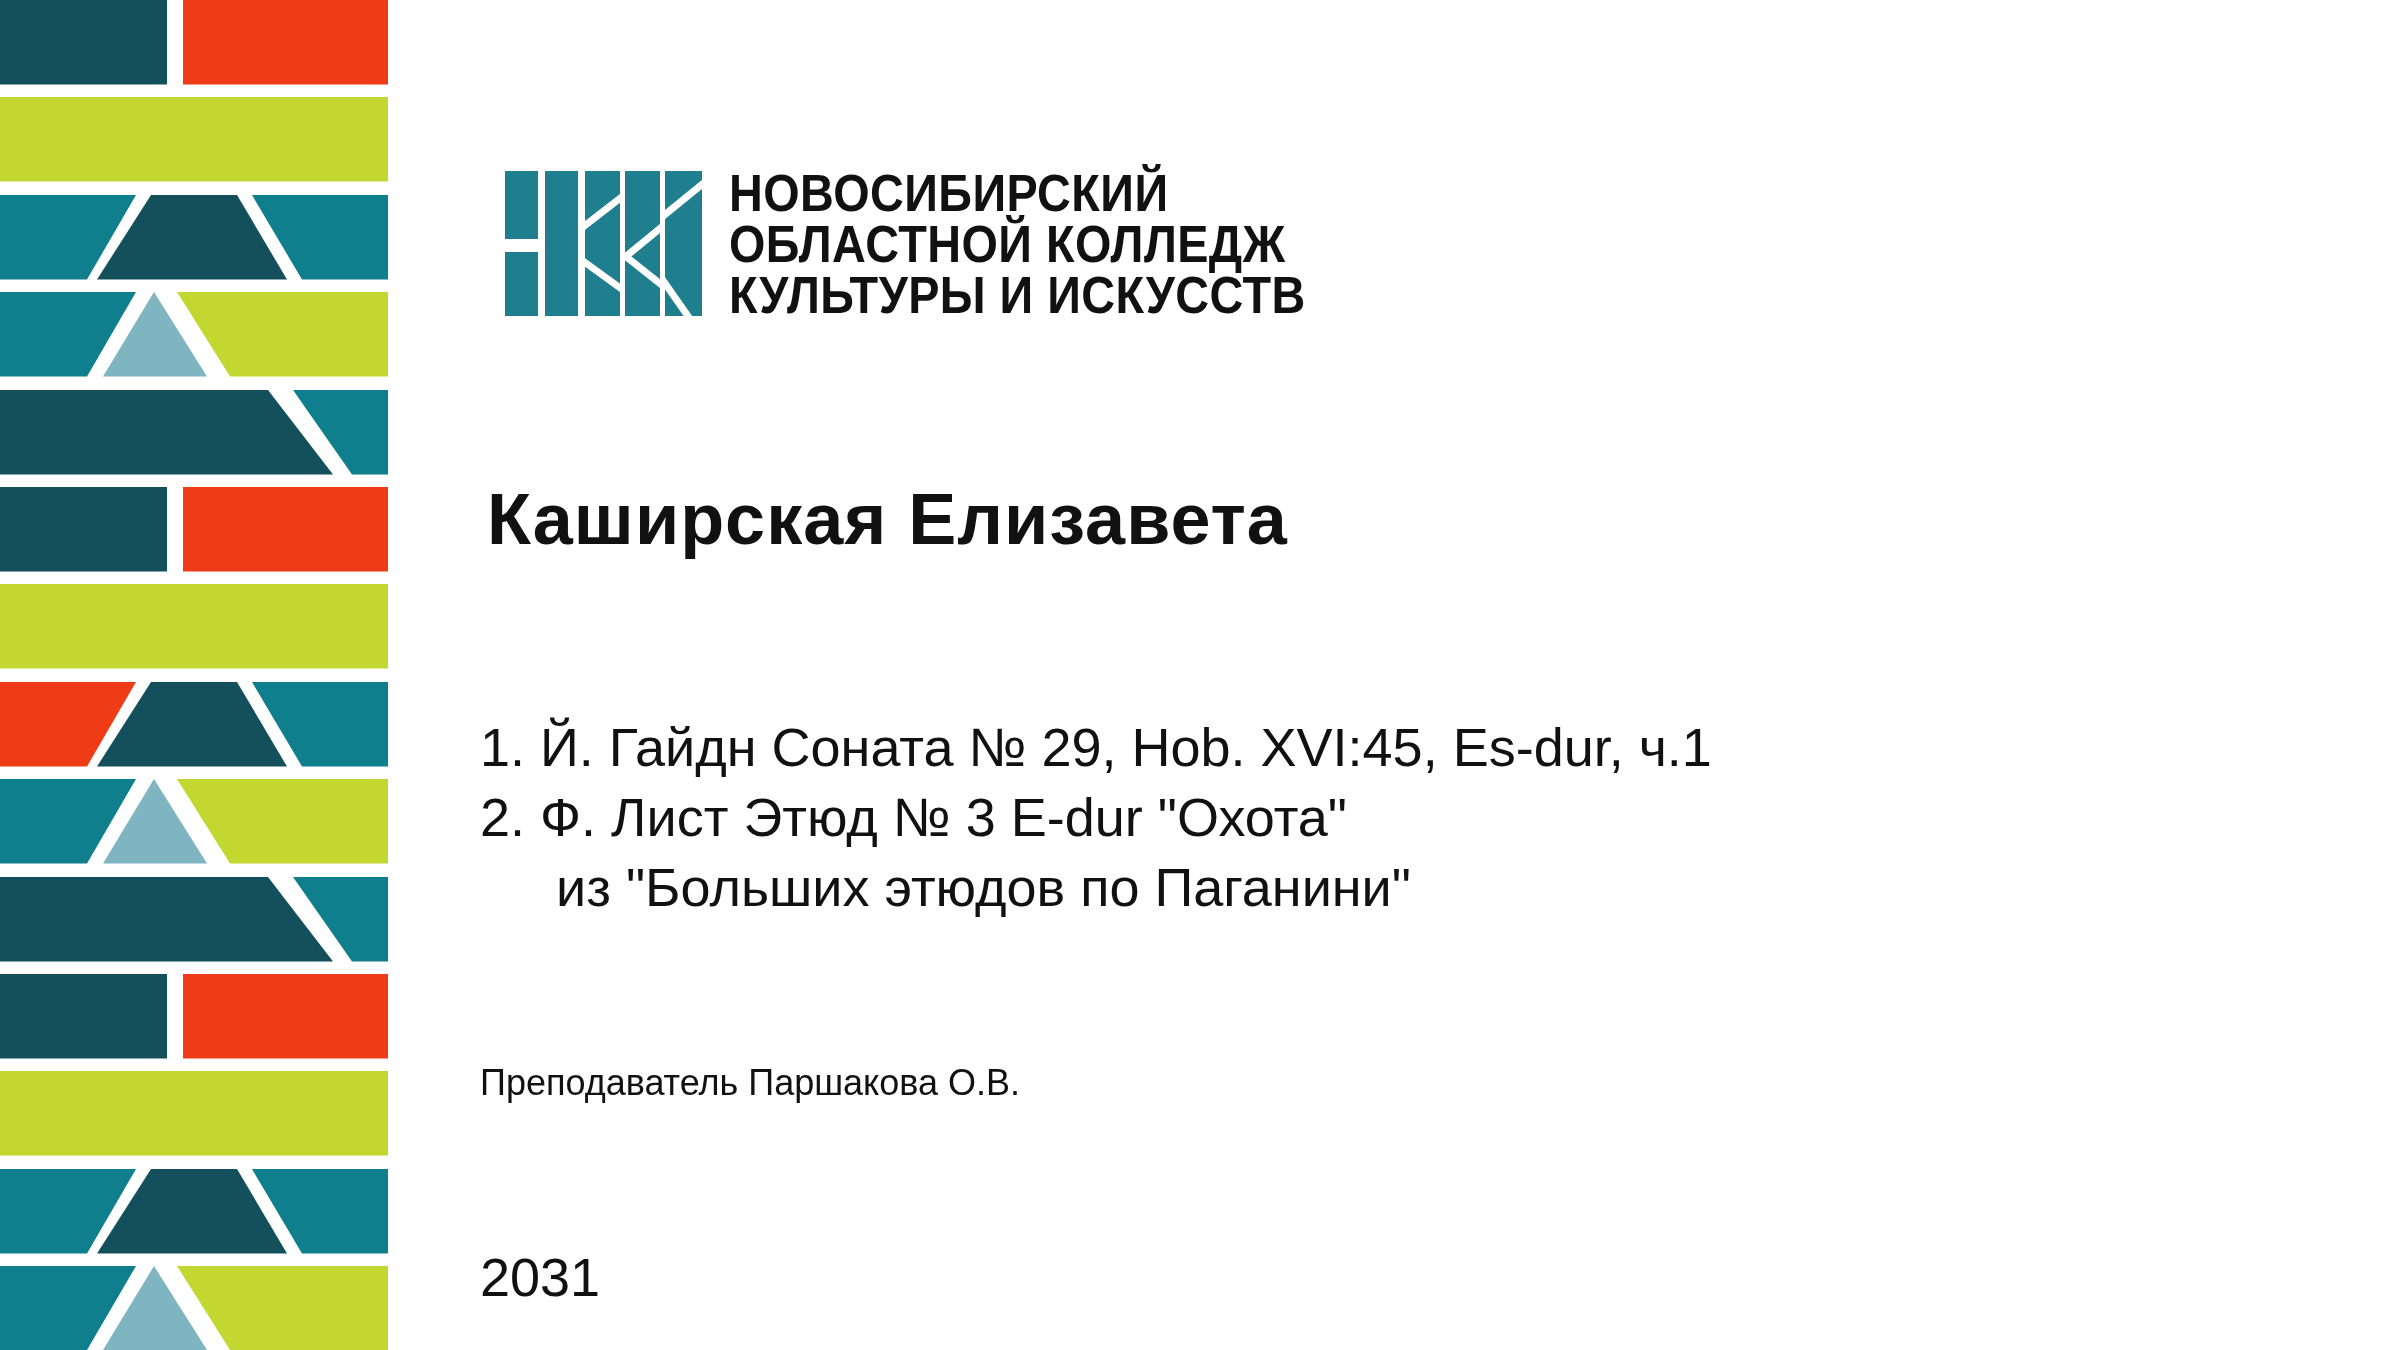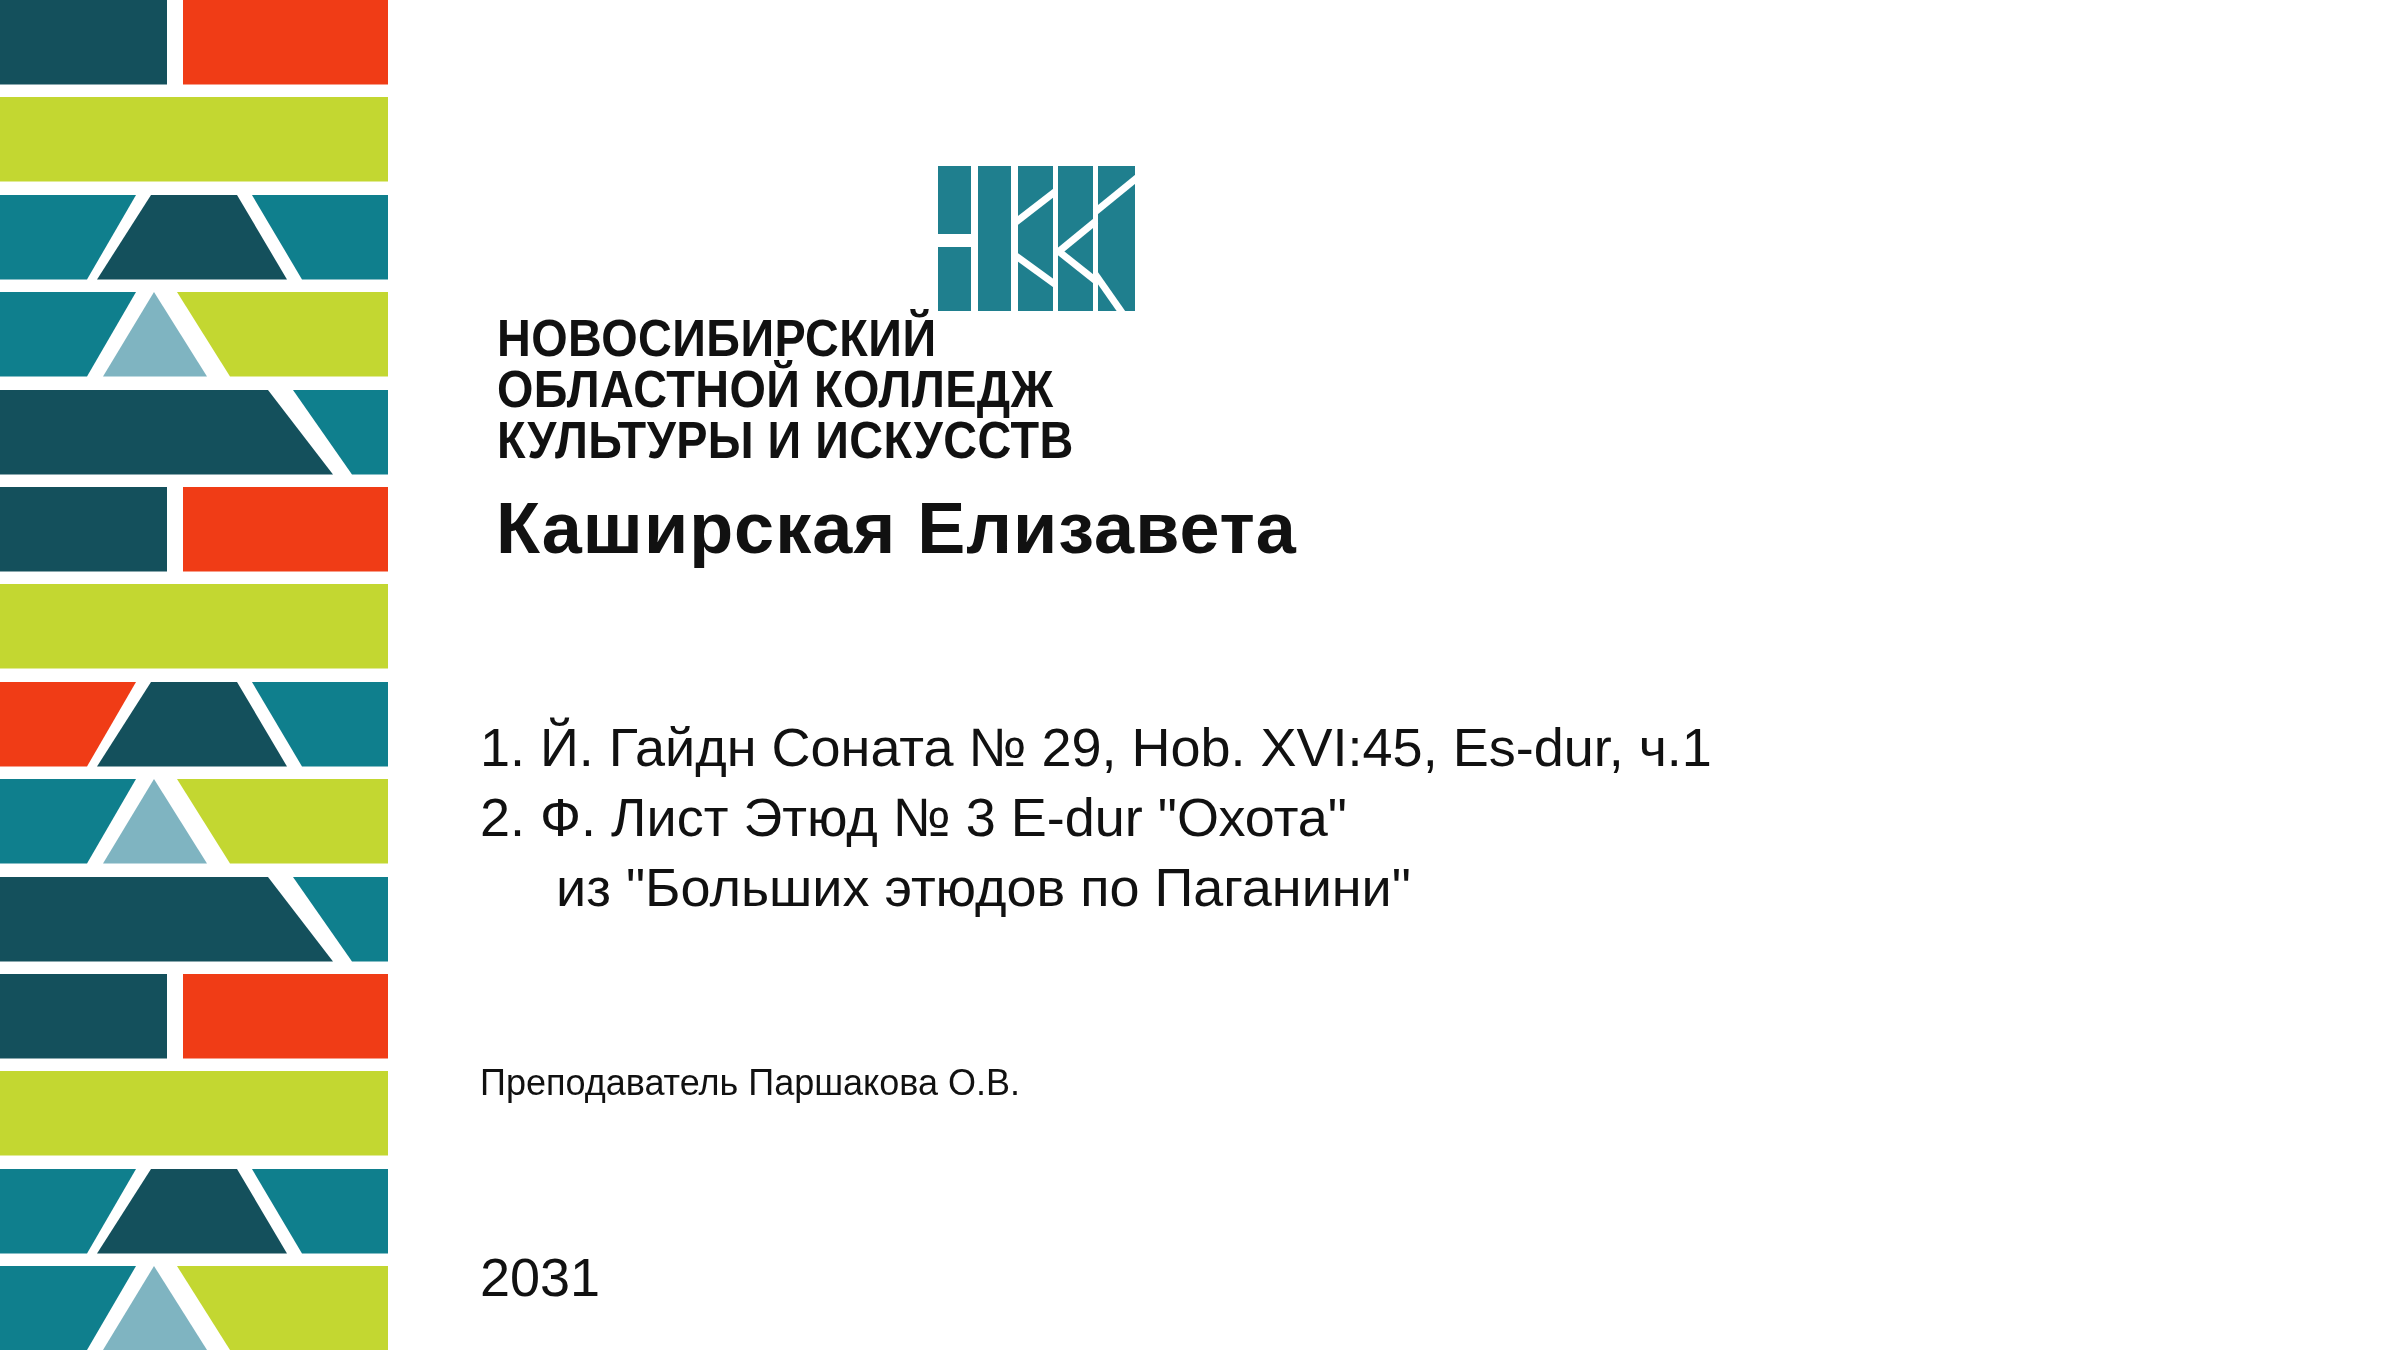--- a/index.html
+++ b/index.html
@@ -12,38 +12,38 @@
   }
   .slide{position:absolute;inset:0;}
   .mosaic{position:absolute;left:0;top:0;}
   .mosaic .dark{fill:var(--dark-teal,#14505c);}
   .mosaic .teal{fill:var(--teal,#0f7f8d);}
   .mosaic .orange{fill:var(--orange,#f03c16);}
   .mosaic .lime{fill:var(--lime,#c3d731);}
   .mosaic .steel{fill:var(--steel-blue,#7fb4c1);}
 
   .logo-block{
-    position:absolute;left:473px;top:166px;
-    display:flex;align-items:flex-end;flex-direction:column;
+    position:absolute;left:505px;top:166px;
+    display:flex;align-items:center;
   }
   .logo-icon .bar{fill:var(--logo-teal,#1f7f8e);}
   .logo-icon .cut{stroke:#ffffff;stroke-width:7;fill:none;}
   .college-name{
     margin-left:24px;margin-top:2px;
     font-weight:bold;
     font-size:52px;line-height:51px;
     letter-spacing:.5px;
     transform:scaleX(.9);
     transform-origin:left top;
     white-space:nowrap;
     color:var(--text,#111111);
   }
 
   .title{
-    position:absolute;left:480px;top:472px;margin:16px;
+    position:absolute;left:480px;top:472px;margin:7px;
     font-size:72px;line-height:80px;font-weight:bold;
     letter-spacing:1px;white-space:nowrap;
     color:var(--text,#111111);
   }
   .program{
     position:absolute;left:480px;top:664px;
     font-size:54px;line-height:70px;
     white-space:nowrap;
     margin-top:48px;
   }

